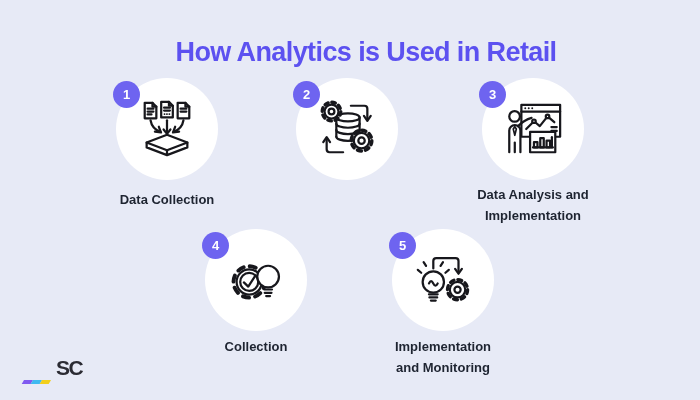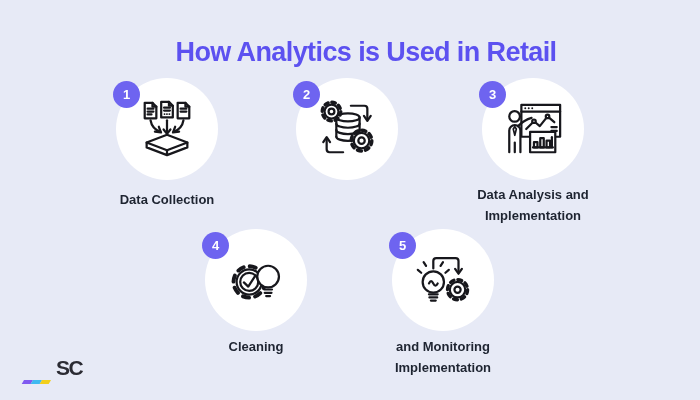--- a/index.html
+++ b/index.html
@@ -146,42 +146,42 @@
         <circle cx="25" cy="34" r="16.2" stroke-width="4" stroke-dasharray="6.4 6.32"></circle>
         <circle cx="25" cy="34" r="13" fill="#fff"></circle>
         <circle cx="25" cy="34" r="9.3" fill="#fff"></circle>
         <path d="M19.5,34.5 L24,38.8 L31,28"></path>
         <circle cx="44.5" cy="28.5" r="11.2" fill="#fff"></circle>
         <path d="M40.5,41.8 h8 M41,45.2 h7 M42.5,48.6 h4"></path>
       </svg>
     </span>
   </div>
   <div class="step-label l4">
-    <div>Cleaning</div>
+    <div>Collection</div>
   </div>
 
   <div class="step-circle c5">
     <div class="badge">5</div>
     <span>
       <svg viewBox="0 0 64 64" width="62" height="62" fill="none" stroke="#17171C" stroke-width="2.3" stroke-linecap="round" stroke-linejoin="round">
         <path d="M22,20 V12.5 a3,3 0 0 1 3,-3 H45 a3,3 0 0 1 3,3 V24"></path>
         <path d="M44.5,20.5 L48,25.5 L51.5,20.5"></path>
         <path d="M9.5,24.5 L6,21.5 M14.5,17.5 L12,13.5 M29.5,17.5 L32,13.5 M34.5,24.5 L38,21.5"></path>
         <circle cx="22" cy="34" r="11"></circle>
         <path d="M17.5,35.5 q2.2,-4.5 4.5,0 q2.2,4.5 4.5,0"></path>
         <path d="M17.5,46.8 h9 M18,50 h8 M19.5,53.2 h5"></path>
         <circle cx="47" cy="42" r="8" fill="#fff"></circle>
         <circle cx="47" cy="42" r="10.4" stroke-width="3.4" stroke-dasharray="4.1 4.07"></circle>
         <circle cx="47" cy="42" r="3.2" fill="#fff"></circle>
       </svg>
     </span>
   </div>
   <div class="step-label l5">
+    <div>Implementation</div>
     <div>and Monitoring</div>
-    <div>Implementation</div>
   </div>
 
   <div class="logo">
     <span class="logo-text">SC</span>
     <div class="logo-underline">
       <span style="background: rgb(127, 90, 240);"></span>
       <span style="background: rgb(63, 185, 240);"></span>
       <span style="background: rgb(242, 207, 28);"></span>
     </div>
   </div>

